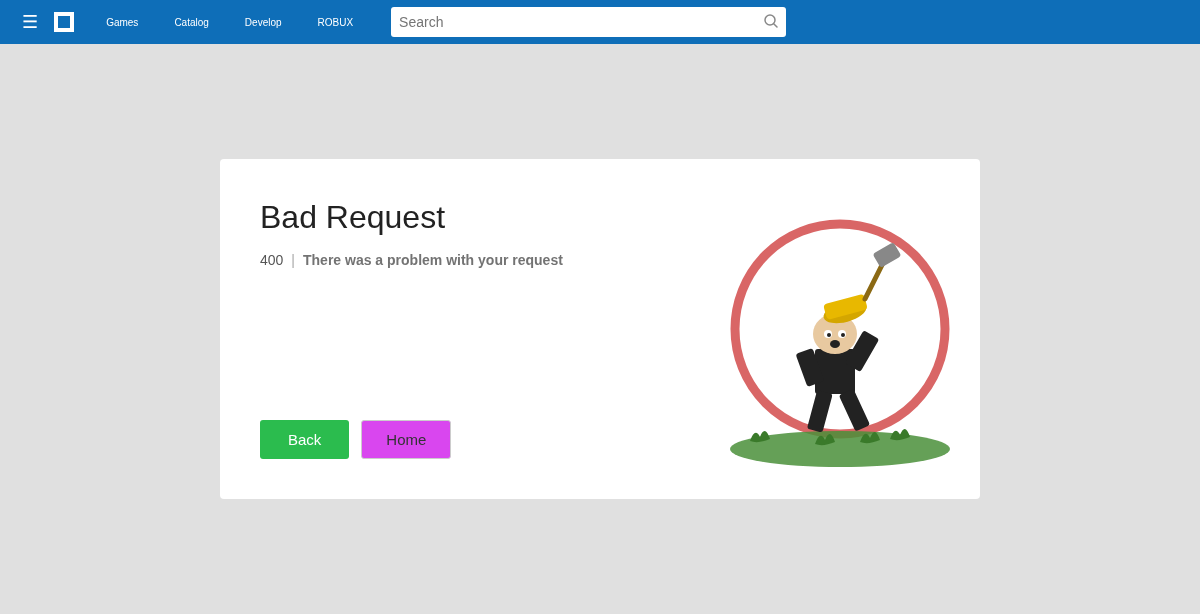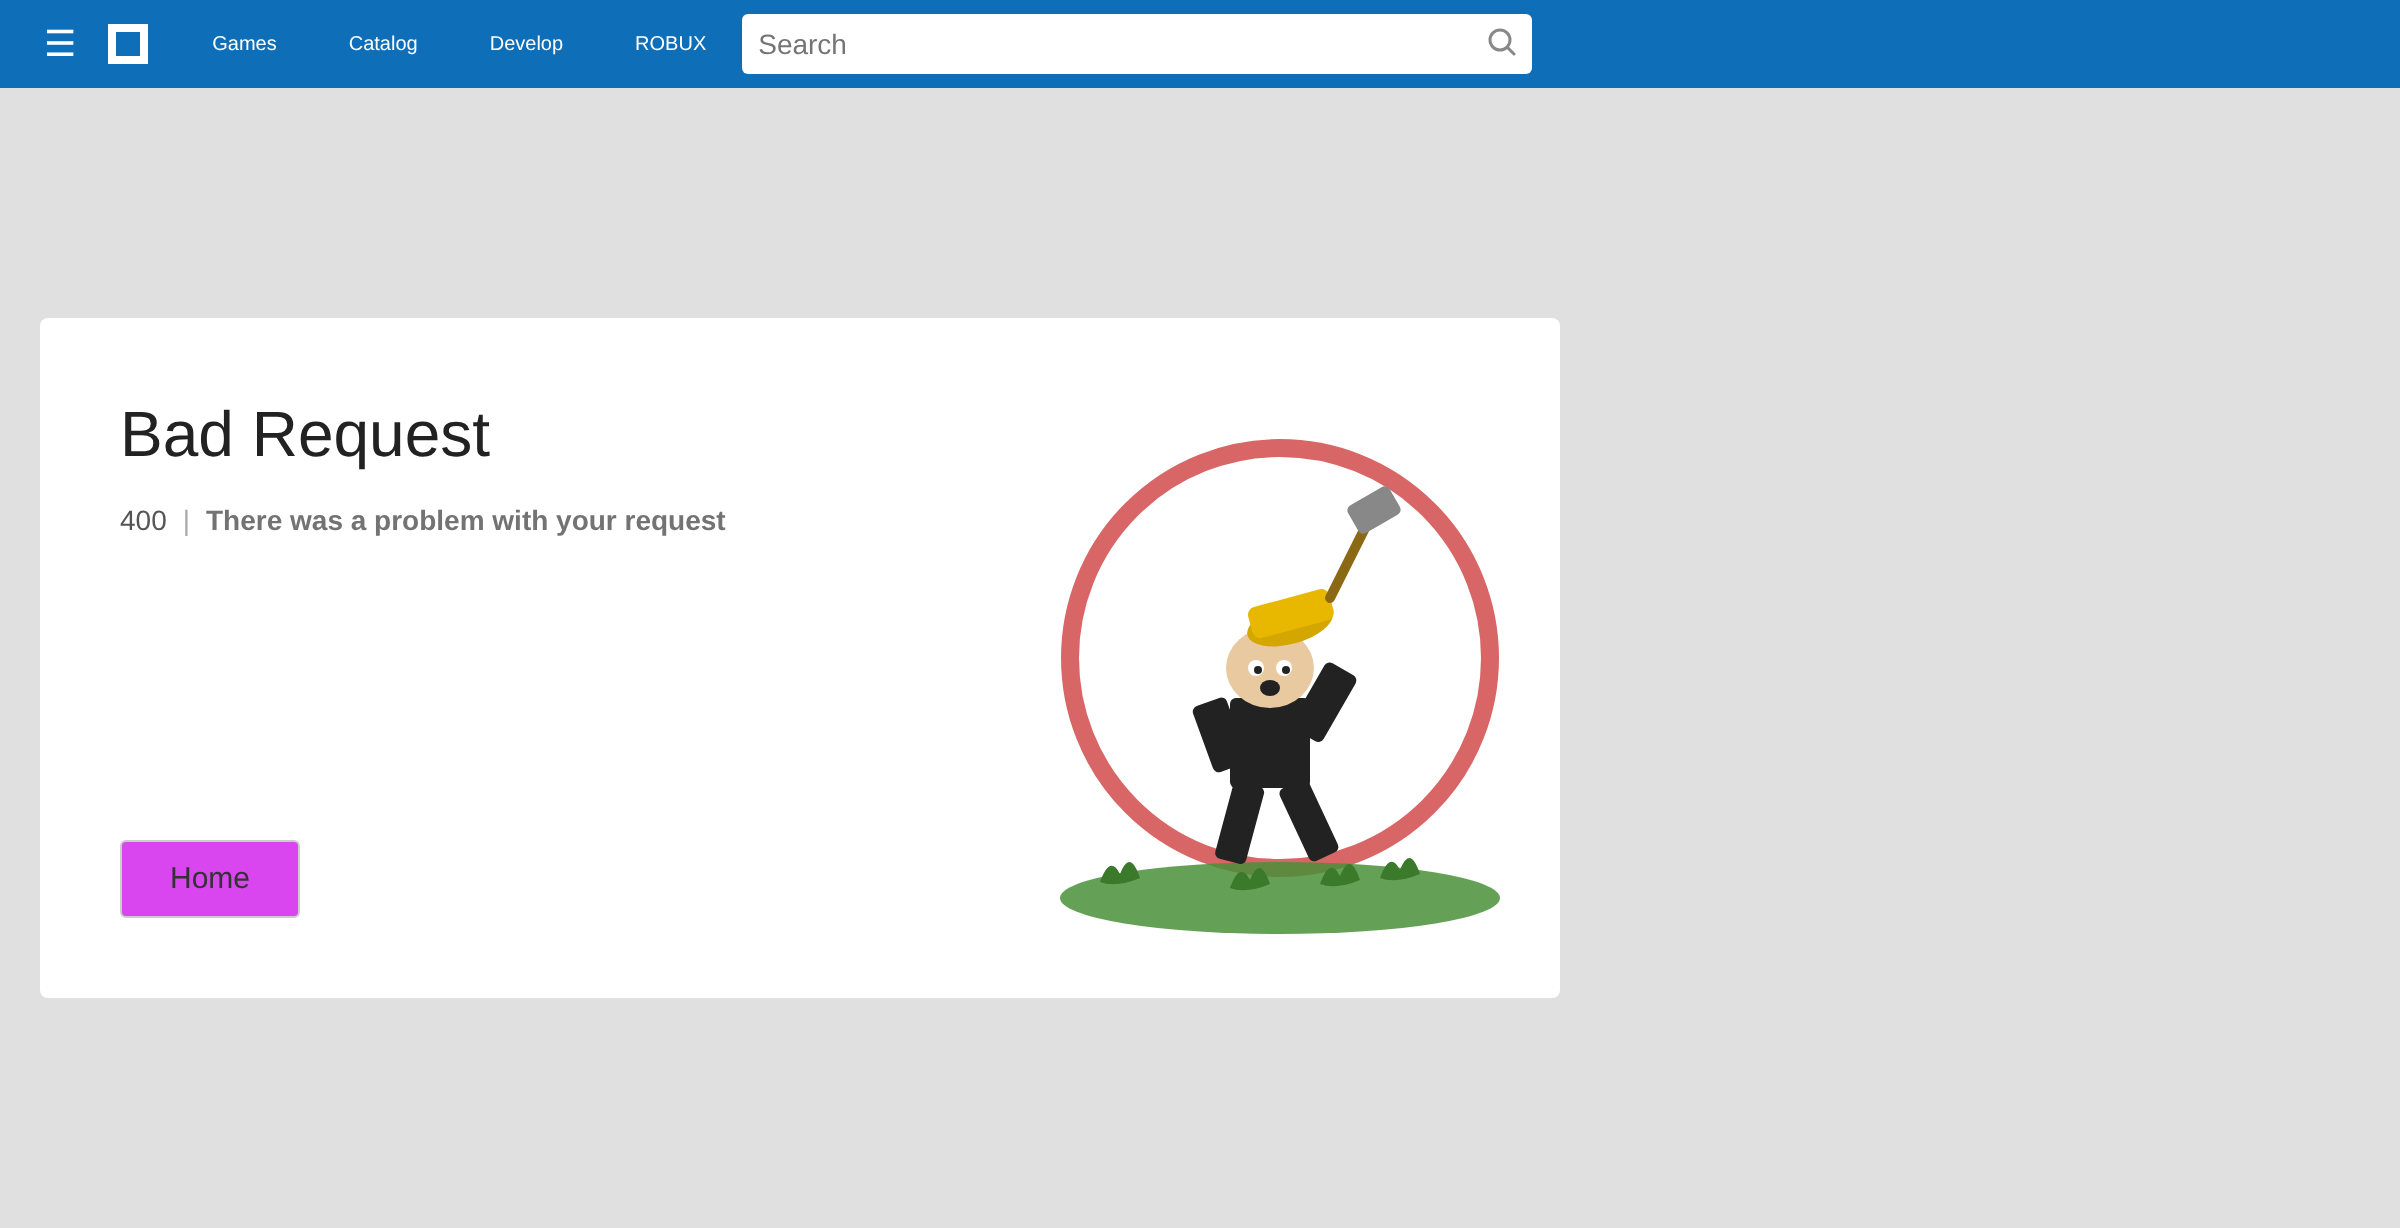--- a/index.html
+++ b/index.html
@@ -49,21 +49,21 @@
       text-decoration: none;
       font-size: 10px;
       font-weight: 500;
       padding: 0 18px;
       height: 44px;
       display: flex;
       align-items: center;
       cursor: pointer;
     }
     .nav-search {
-      margin-left: 0;
+      margin-left: 20px;
       display: flex;
       align-items: center;
       background: white;
       border-radius: 3px;
       height: 30px;
       width: 395px;
       padding: 0 8px;
     }
     .nav-search input {
       border: none;
@@ -76,20 +76,21 @@
     .nav-search-icon {
       color: #888;
       font-size: 14px;
       cursor: pointer;
     }
 
     
     .main-content {
       display: flex;
       align-items: center;
+      justify-content: center;
       padding: 104px 20px;
       min-height: 570px;
     }
 
     .error-card {
       background: white;
       border-radius: 4px;
       width: 760px;
       min-height: 340px;
       padding: 40px 40px 40px 40px;
@@ -246,17 +247,18 @@
         <ellipse cx="175" cy="133" rx="22" ry="10" fill="#d4a600" transform="rotate(-15,175,133)"></ellipse>
         <rect x="155" y="120" width="42" height="16" rx="4" fill="#e8b800" transform="rotate(-15,175,130)"></rect>
 
         <line x1="195" y1="120" x2="215" y2="80" stroke="#8B6914" stroke-width="5" stroke-linecap="round"></line>
 
         <rect x="205" y="68" width="24" height="16" rx="3" fill="#888" transform="rotate(-30,217,76)"></rect>
       </svg>
     </div>
 
     <div class="error-buttons">
+      <button class="btn-back">Back</button>
       <button class="btn-home">Home</button>
     </div>
 
   </div>
 </main>
 
 </body></html>

